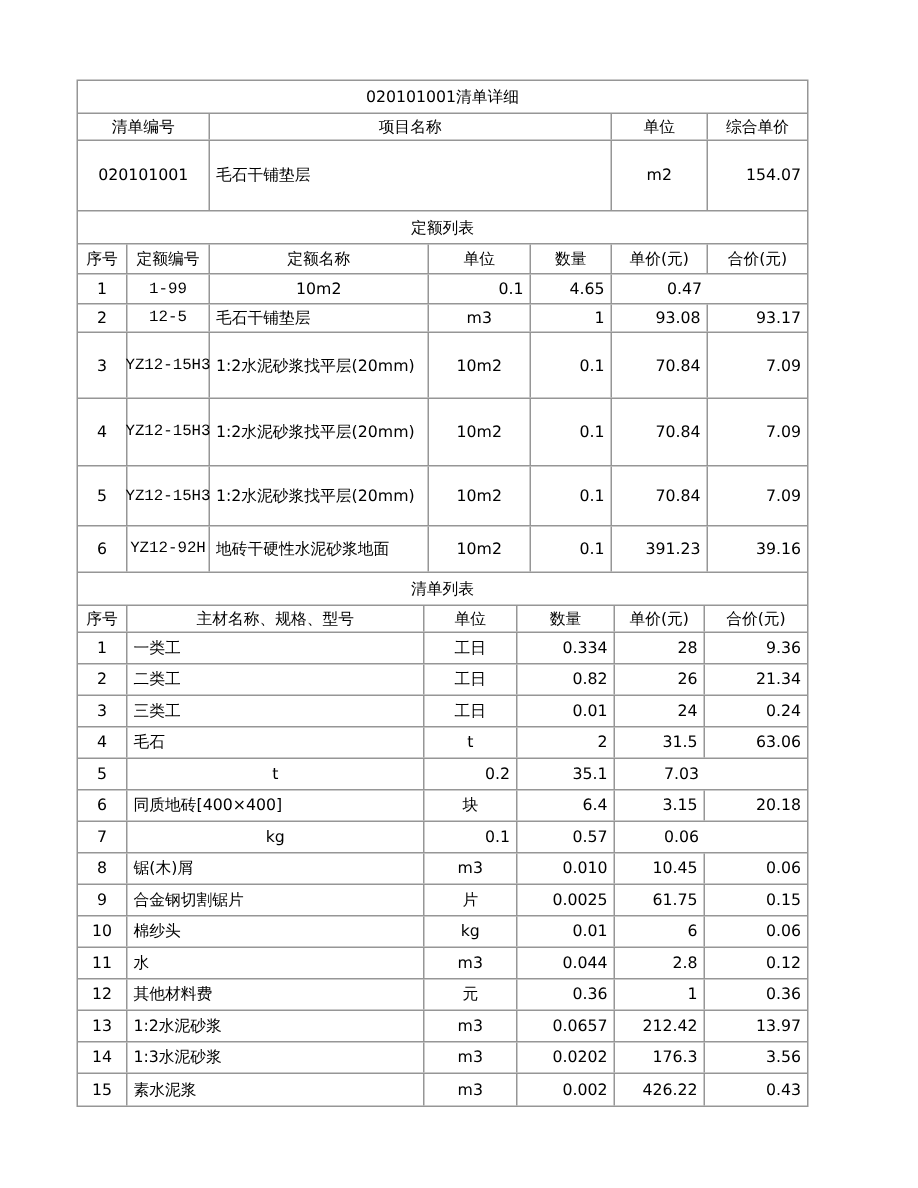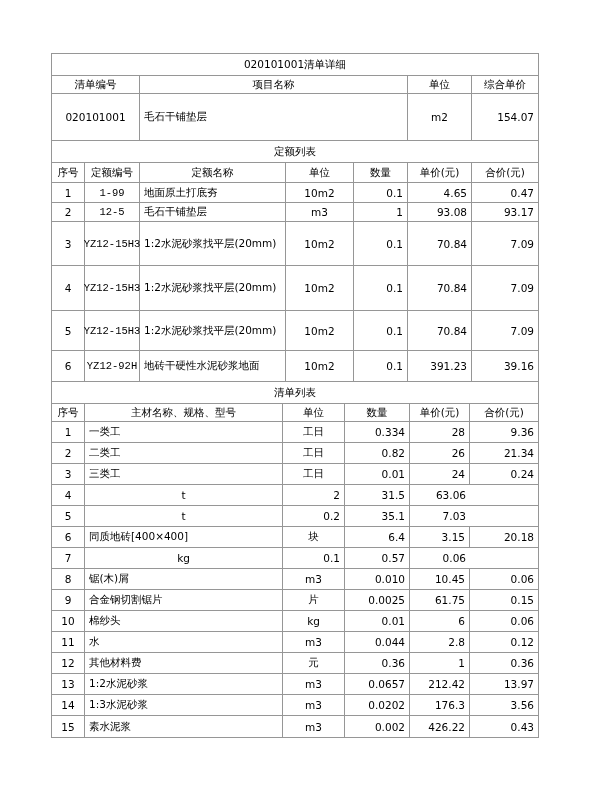--- a/index.html
+++ b/index.html
@@ -101,23 +101,20 @@
       <div class="c ct last">合价(元)</div>
     </div>
 
     <div class="quota-rows">
 
     <div class="row t2">
         <div class="c ct">1</div>
         <div class="c ct c-code">
             <span>1-99</span>
           </div>
-        <div class="c lt name-cell">
-            <span>地面原土打底夯</span>
-          </div>
         <div class="c ct">10m2</div>
         <div class="c rt">0.1</div>
         <div class="c rt">4.65</div>
         <div class="c rt last">0.47</div>
       </div>
         <div class="row t2">
         <div class="c ct">2</div>
         <div class="c ct c-code">
             <span>12-5</span>
           </div>
@@ -217,20 +214,21 @@
         <div class="row t3">
         <div class="c ct">3</div>
         <div class="c lt">三类工</div>
         <div class="c ct">工日</div>
         <div class="c rt">0.01</div>
         <div class="c rt">24</div>
         <div class="c rt last">0.24</div>
       </div>
         <div class="row t3">
         <div class="c ct">4</div>
+        <div class="c lt">毛石</div>
         <div class="c ct">t</div>
         <div class="c rt">2</div>
         <div class="c rt">31.5</div>
         <div class="c rt last">63.06</div>
       </div>
         <div class="row t3">
         <div class="c ct">5</div>
         <div class="c ct">t</div>
         <div class="c rt">0.2</div>
         <div class="c rt">35.1</div>

